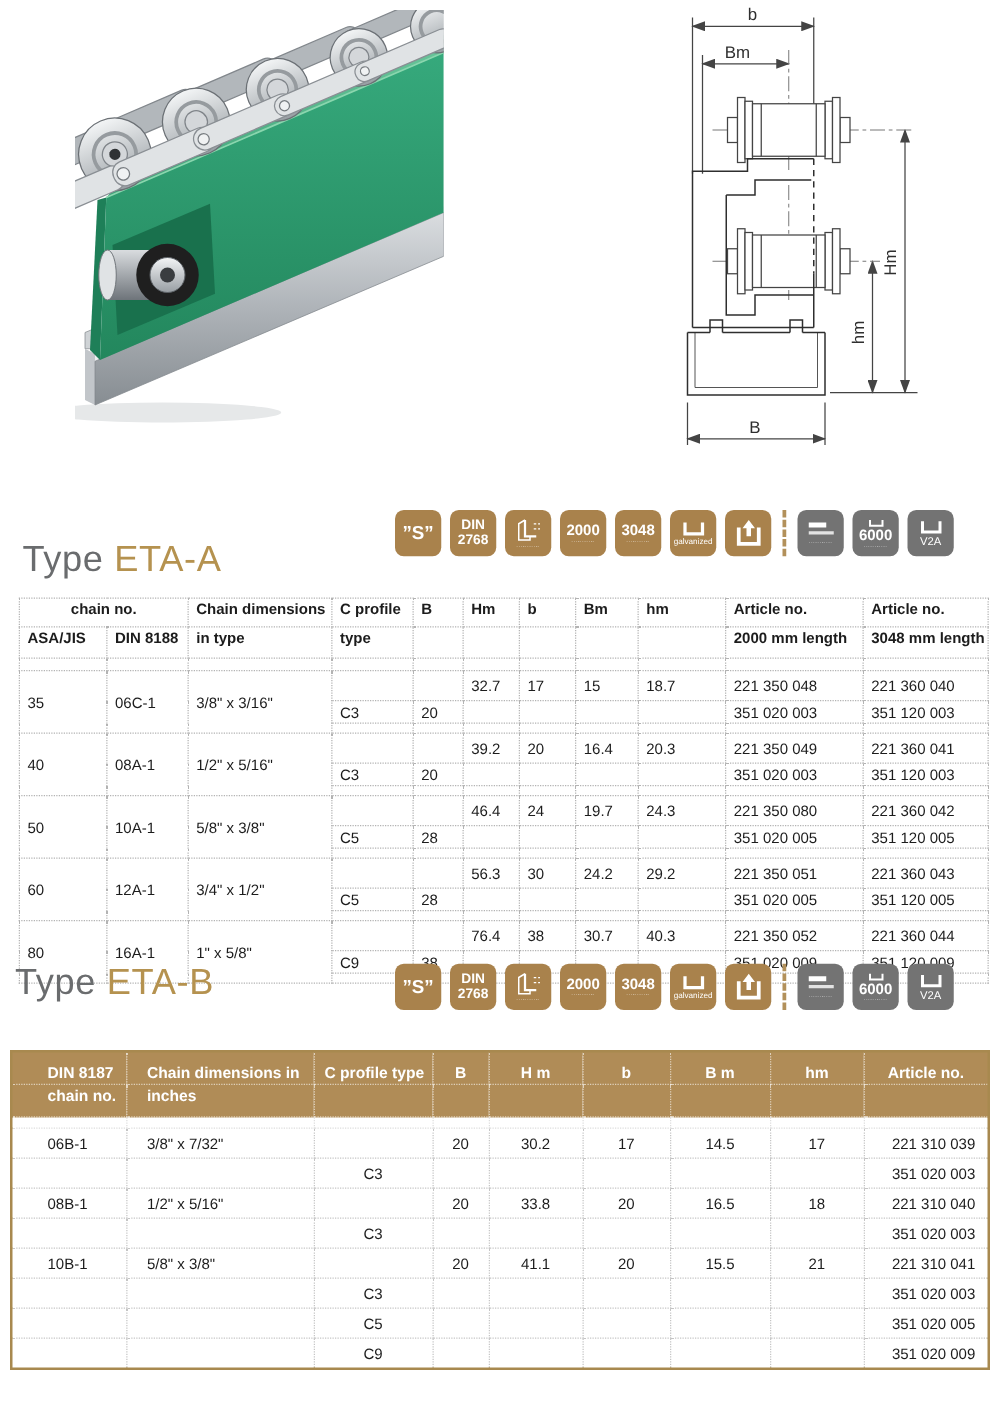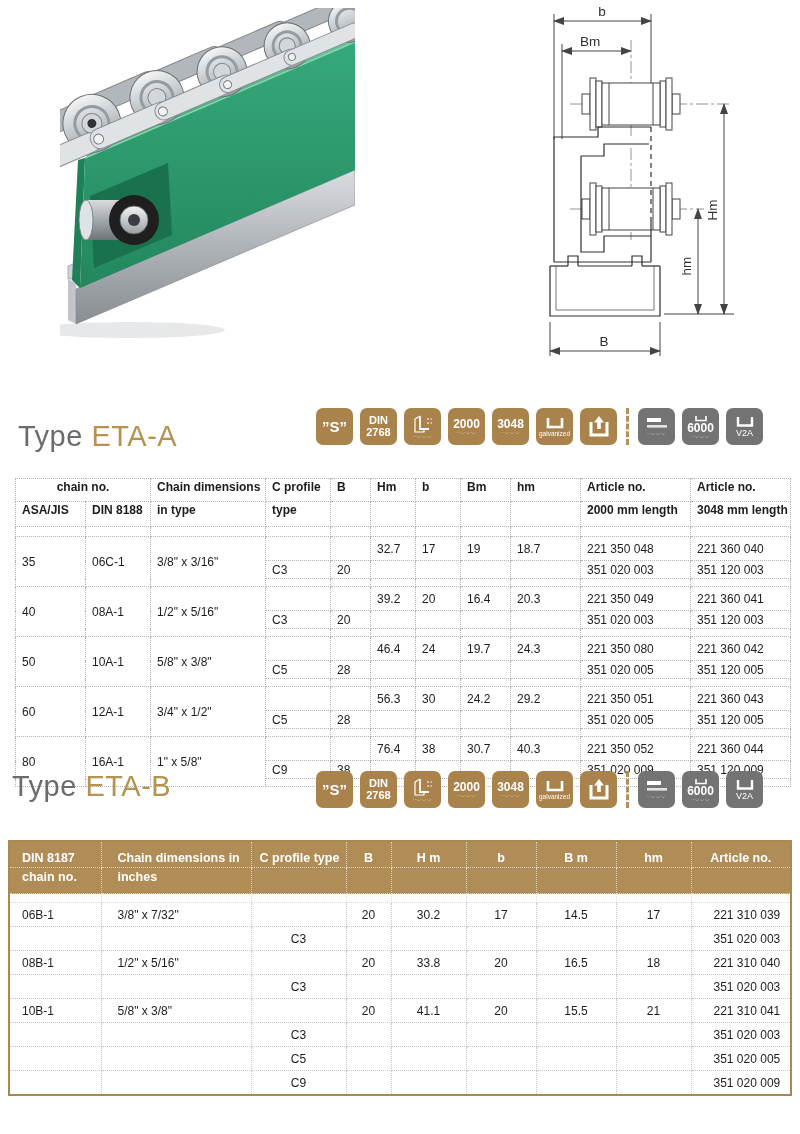--- a/index.html
+++ b/index.html
@@ -44,21 +44,21 @@
   .tb{position:absolute;left:8px;top:840px;table-layout:fixed;width:782px;font-size:12px;
       border:2px solid #a8894f;}
   .tb thead th{background:#b08c57;color:#fff;border:1px dotted rgba(255,255,255,.6);
                padding:2px 8px;text-align:left;font-size:12.5px;font-weight:bold;white-space:nowrap;}
   .tb thead .hr1 th{height:21px;vertical-align:bottom;}
   .tb thead .hr2 th{height:21px;vertical-align:top;}
   .tb td{border:1px dotted #c5c5c5;padding:1px 8px;white-space:nowrap;overflow:hidden;}
   .tb .gap td{height:6px;border-color:#ddd;}
   .tb tbody tr td{height:21px;}
   .tb .c{text-align:center;}
-  .tb .pl1{padding-left:12px;}
+  .tb .pl1{padding-left:28px;}
   .tb .pl2{padding-left:16px;}
   .tb .art{padding-left:22px;}
 </style>
 </head>
 <body>
 
 <div class="abs" style="left:60px;top:8px;">
 <svg width="295" height="332" viewBox="0 0 295 332">
   <defs>
     <linearGradient id="gGF" x1="0" y1="0" x2="0" y2="1">
@@ -214,21 +214,21 @@
   <g font-family="Liberation Sans, sans-serif" font-size="13.5" fill="#2f2f2f" text-anchor="middle">
     <text x="116" y="12">b</text>
     <text x="104" y="42">Bm</text>
     <text x="231" y="206" transform="rotate(-90 231 206)">Hm</text>
     <text x="205" y="262" transform="rotate(-90 205 262)">hm</text>
     <text x="118" y="342">B</text>
   </g>
 </svg>
 </div>
 
-<div class="heading" style="left:18px;top:420px;">
+<div class="heading" style="left:18px;top:432px;">
   <span>Type</span>
   <span class="accent">ETA-A</span>
 </div>
 
 <div class="badges" style="left:316px;top:408px;">
   <div class="badge">
       <span class="big s">”S”</span>
     </div>
   <div class="badge">
     <span class="b1">DIN</span>
@@ -343,21 +343,21 @@
       </tr>
 
     <tr class="r1">
       <td rowspan="3">35</td>
       <td rowspan="3">06C-1</td>
       <td rowspan="3">3/8" x 3/16"</td>
       <td></td>
         <td></td>
       <td>32.7</td>
       <td>17</td>
-      <td>19</td>
+      <td>15</td>
       <td>18.7</td>
       <td>221 350 048</td>
       <td>221 360 040</td>
     </tr>
     <tr class="r2">
       <td>C3</td>
       <td>20</td>
       <td></td>
         <td></td>
         <td></td>

